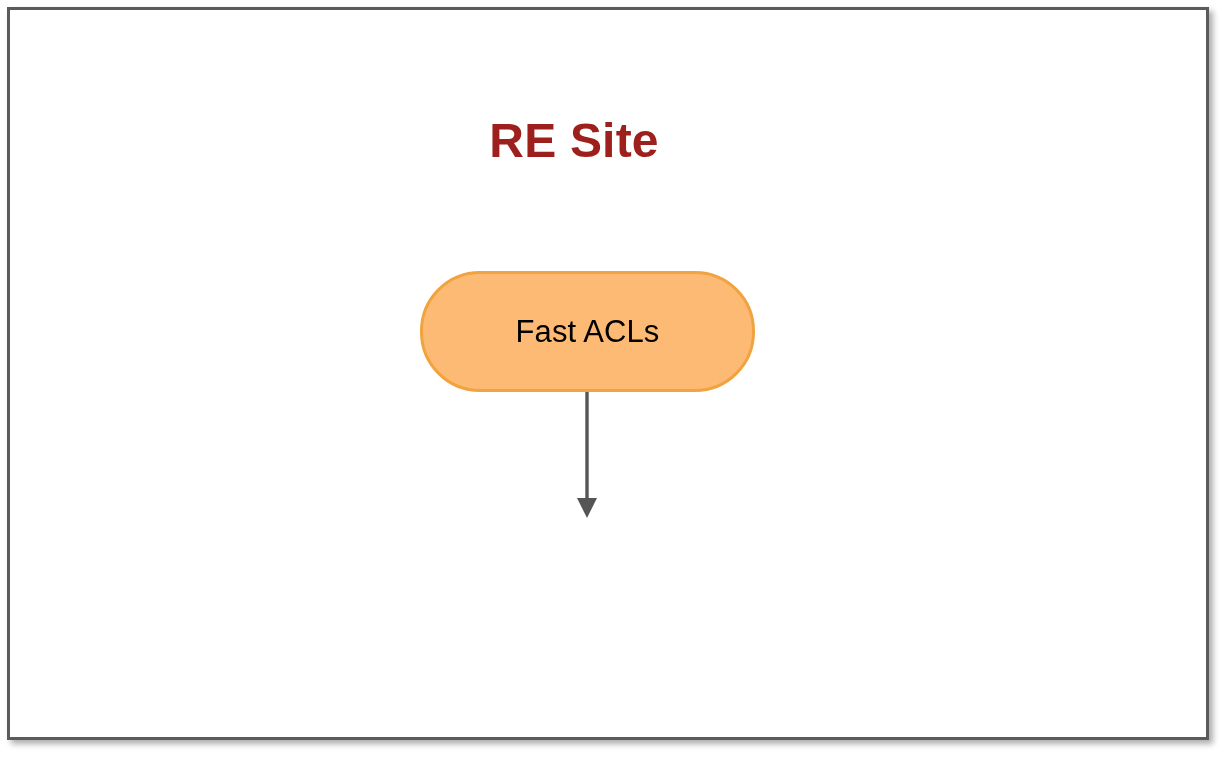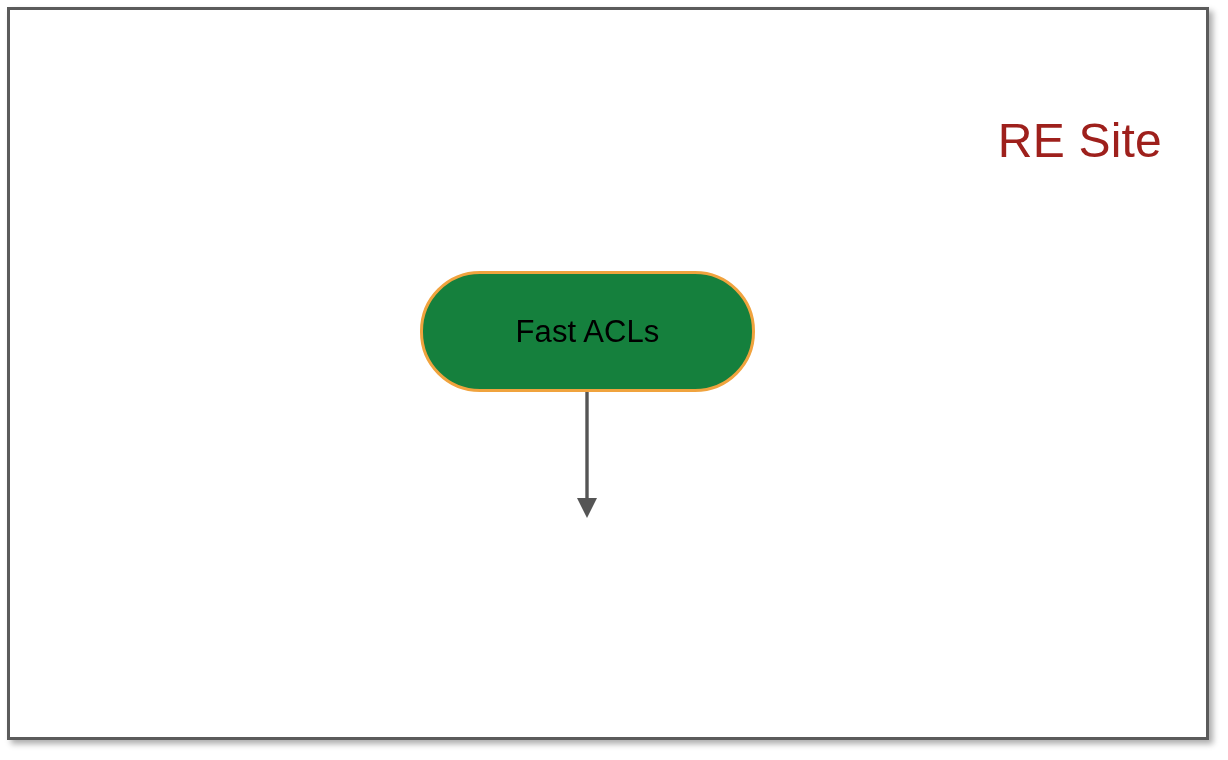--- a/index.html
+++ b/index.html
@@ -35,35 +35,34 @@
     box-sizing: border-box;
     box-shadow: 4px 4px 6px rgba(0,0,0,0.32);
   }
 
   
   #diagram-title {
     position: absolute;
     left: 0;
     top: 103px;
     width: 1128px;
-    text-align: right;
+    text-align: center;
     font-size: 48px;
     line-height: 56px;
-    font-weight: normal;
+    font-weight: bold;
     letter-spacing: 0.2px;
     color: #9e201c;
     white-space: nowrap;
-    margin-left: 24px;
   }
 
   
   .node {
     position: absolute;
     box-sizing: border-box;
-    background: #15803d;
+    background: #fdba74;
     border: 3px solid #f0a33e;
     border-radius: 60px;
     display: flex;
     align-items: center;
     justify-content: center;
   }
   .node-label {
     color: #000000;
     font-size: 31px;
     line-height: 36px;

